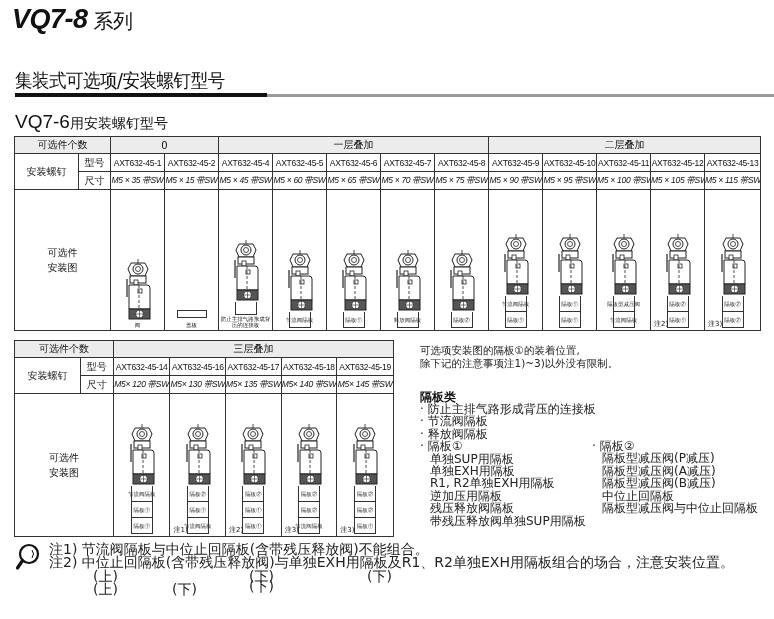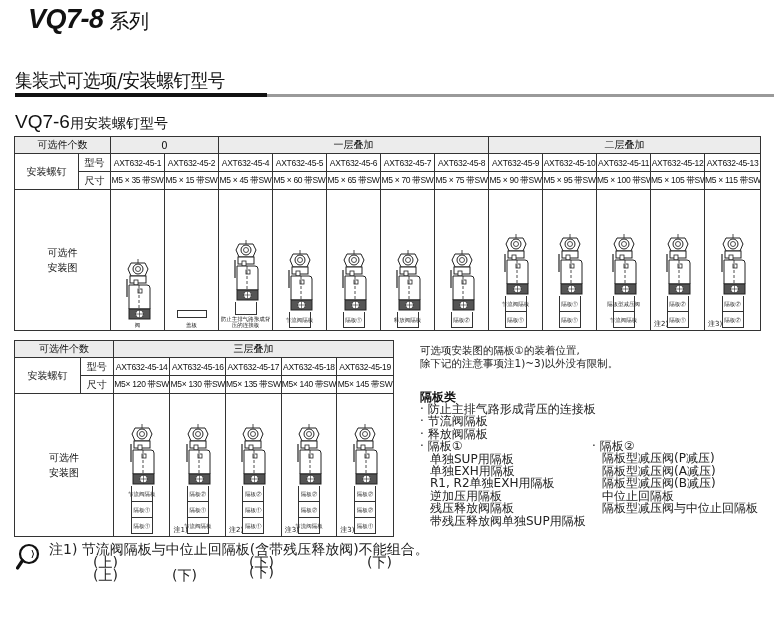--- a/index.html
+++ b/index.html
@@ -1,35 +1,35 @@
 <!DOCTYPE html>
 <html><head>
 <meta charset="utf-8">
 <style>
   * { box-sizing: border-box; margin: 0; padding: 0; }
   html, body { width: 774px; height: 619px; background: #fff; overflow: hidden; }
   body { position: relative; font-family: "DejaVu Sans", sans-serif; color: #111; }
 
-  .series-title { position: absolute; left: 28px; top: 4px; font-family: "Liberation Sans", sans-serif; font-size: 27px; font-weight: bold; font-style: italic; letter-spacing: -0.5px; }
+  .series-title { position: absolute; left: 12px; top: 4px; font-family: "Liberation Sans", sans-serif; font-size: 27px; font-weight: bold; font-style: italic; letter-spacing: -0.5px; }
   .series-title .suffix { font-family: "DejaVu Sans", sans-serif; font-style: normal; font-weight: normal; font-size: 20px; margin-left: 6px; }
 
   .section-title { position: absolute; left: 15px; top: 68px; font-size: 19px; font-weight: normal; letter-spacing: -0.5px; transform: scaleX(0.92); transform-origin: left; }
   .section-rule-dark { position: absolute; left: 15px; top: 93px; width: 252px; height: 4px; background: #111; }
   .section-rule-light { position: absolute; left: 267px; top: 94px; width: 507px; height: 3px; background: #9a9a9a; }
 
   .sub-title { position: absolute; left: 15px; top: 111px; font-size: 17px; font-weight: bold; }
   .sub-title .model { font-family: "Liberation Sans", sans-serif; font-size: 19px; font-weight: normal; }
   .sub-title .rest { font-weight: normal; font-size: 14px; }
 
   table.spec { position: absolute; border-collapse: collapse; table-layout: fixed; font-family: "Liberation Sans", sans-serif; }
   table.spec td { border: 1px solid #333; text-align: center; vertical-align: middle; font-size: 9.5px; padding: 0; white-space: nowrap; overflow: hidden; }
   table.spec td.lbl { font-family: "DejaVu Sans", sans-serif; font-size: 10px; color: #222; }
   table.spec td.grp { background: #ececec; font-family: "DejaVu Sans", sans-serif; font-size: 10px; }
   table.spec td.part { font-size: 8.5px; letter-spacing: -0.3px; transform-origin: center; }
-  table.spec td.size { font-size: 8.5px; letter-spacing: -0.3px; }
+  table.spec td.size { font-size: 8.5px; letter-spacing: -0.3px; font-style: italic; }
   table.spec td.fig { vertical-align: bottom; position: relative; }
   table.spec td.figlbl { font-family: "DejaVu Sans", sans-serif; font-size: 10px; line-height: 15px; vertical-align: middle; }
 
   #t1 { left: 14px; top: 136px; width: 746px; }
   #t2 { left: 14px; top: 340px; width: 380px; }
 
   .fig-wrap { position: relative; height: 100%; display: flex; flex-direction: column; justify-content: flex-end; align-items: center; padding-bottom: 2px; }
   .valve { display: flex; flex-direction: column; align-items: center; }
   .caption { font-family: "DejaVu Sans", sans-serif; font-size: 5.5px; line-height: 6px; color: #222; text-align: center; margin-top: 1px; }
   .note-tag { position: absolute; left: 3px; bottom: 1px; font-family: "DejaVu Sans", sans-serif; font-size: 7px; }
@@ -599,20 +599,21 @@
     <div class="ind">隔板型减压阀与中位止回隔板</div>
   </div>
 
 <svg class="magnifier" width="24" height="30" viewBox="0 0 24 30">
   <circle cx="13" cy="11" r="9" fill="none" stroke="#111" stroke-width="2.2"></circle>
   <path d="M16 7 Q19 11 16 15" fill="none" stroke="#111" stroke-width="1"></path>
   <line x1="6.5" y1="17.5" x2="1.5" y2="25" stroke="#111" stroke-width="3.2" stroke-linecap="round"></line>
 </svg>
 <div class="notes">
   <div>注1) 节流阀隔板与中位止回隔板(含带残压释放阀)不能组合。</div>
+  <div>注2) 中位止回隔板(含带残压释放阀)与单独EXH用隔板及R1、R2单独EXH用隔板组合的场合，注意安装位置。</div>
   <div class="sub">
     <span style="left:44px">(上)</span>
     <span style="left:200px">(下)</span>
     <span style="left:318px">(下)</span>
   </div>
   <div class="sub">
     <span style="left:44px">(上)</span>
     <span style="left:123px">(下)</span>
     <span style="left:200px; top:-3px">(下)</span>
   </div>

